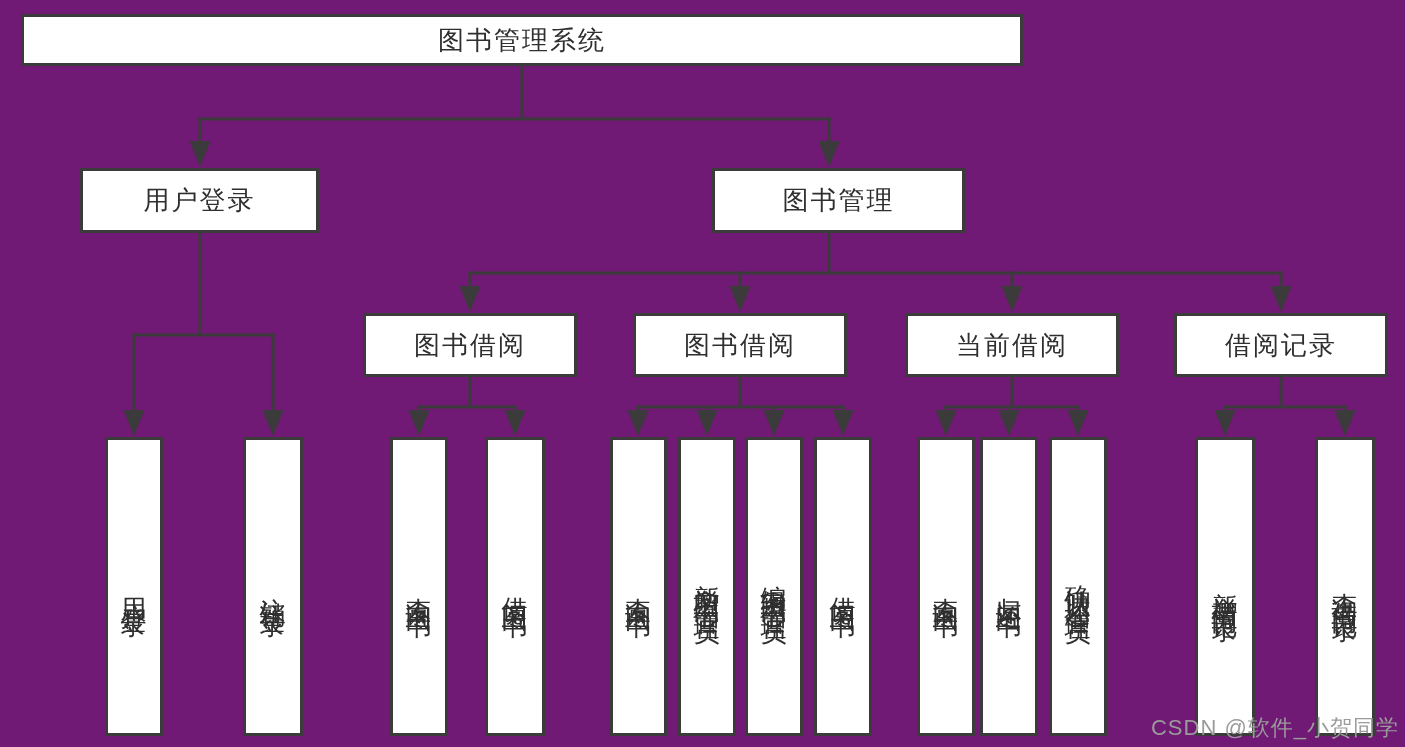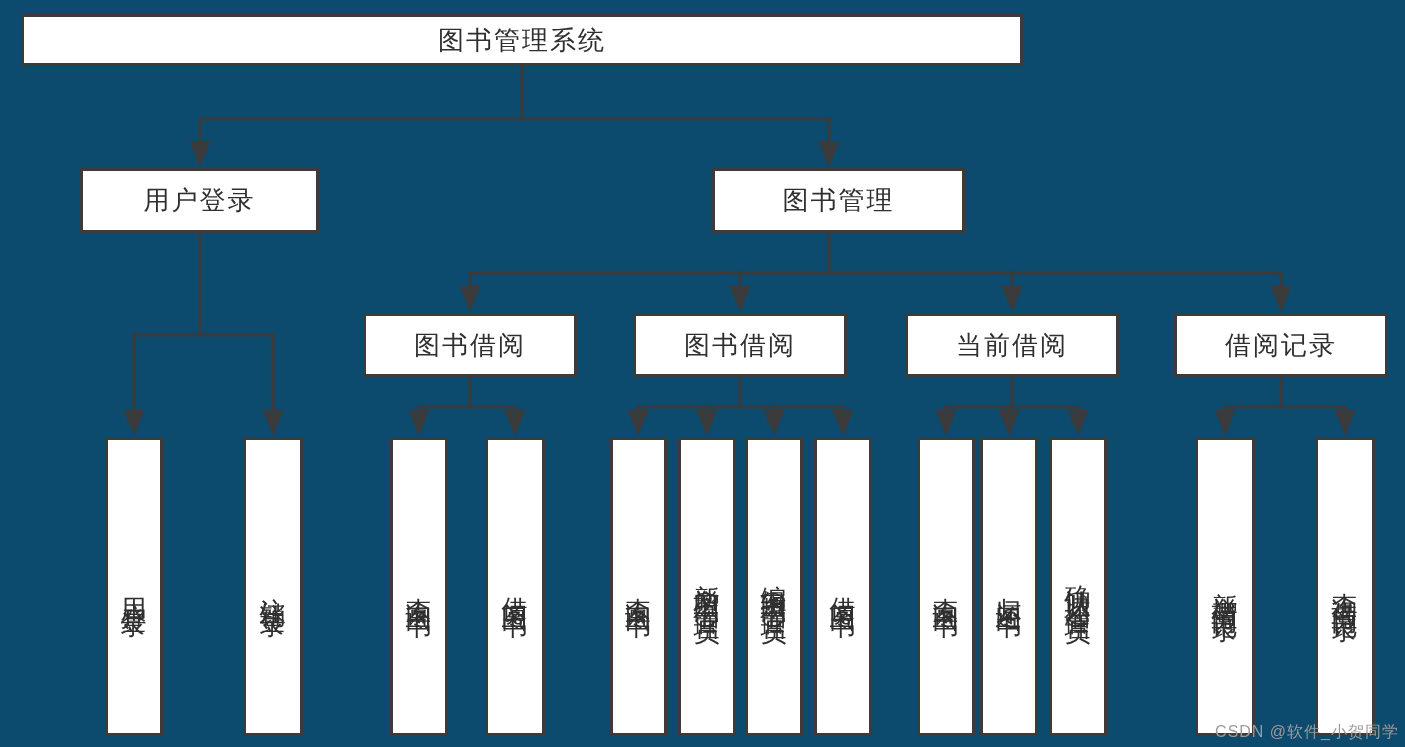--- a/index.html
+++ b/index.html
@@ -1,36 +1,36 @@
 <!DOCTYPE html>
 <html><head>
 <meta charset="utf-8">
 <style>
   html,body{margin:0;padding:0;background:#fff;}
   .canvas{
-    position:relative;width:1405px;height:747px;background:#0c4a6e;overflow:hidden;
+    position:relative;width:1405px;height:747px;background:#701a75;overflow:hidden;
     font-family:"Liberation Sans",sans-serif;color:#2f2f2f;
   }
   .box{
     position:absolute;box-sizing:border-box;border:3px solid #3b3b3b;background:#fff;
     display:flex;align-items:center;justify-content:center;
     font-size:26px;letter-spacing:2px;z-index:2;
   }
   .vbox{
     position:absolute;box-sizing:border-box;border:3px solid #3b3b3b;background:#fff;
     display:flex;align-items:center;justify-content:center;z-index:2;
   }
   .vbox span{
     writing-mode:vertical-rl;text-orientation:mixed;
     font-size:26px;letter-spacing:5px;line-height:1;
   }
   svg.wires{position:absolute;left:0;top:0;z-index:1;}
   .watermark{
     position:absolute;right:6px;bottom:4px;z-index:6;
-    font-size:16px;color:#9b9b9b;letter-spacing:1px;
+    font-size:22px;color:#9b9b9b;letter-spacing:1px;
   }
 </style>
 </head>
 <body>
 
 <div class="canvas">
 
   <svg class="wires" width="1405" height="747" viewBox="0 0 1405 747">
     <g stroke="#3b3b3b" stroke-width="3" fill="none">
 

